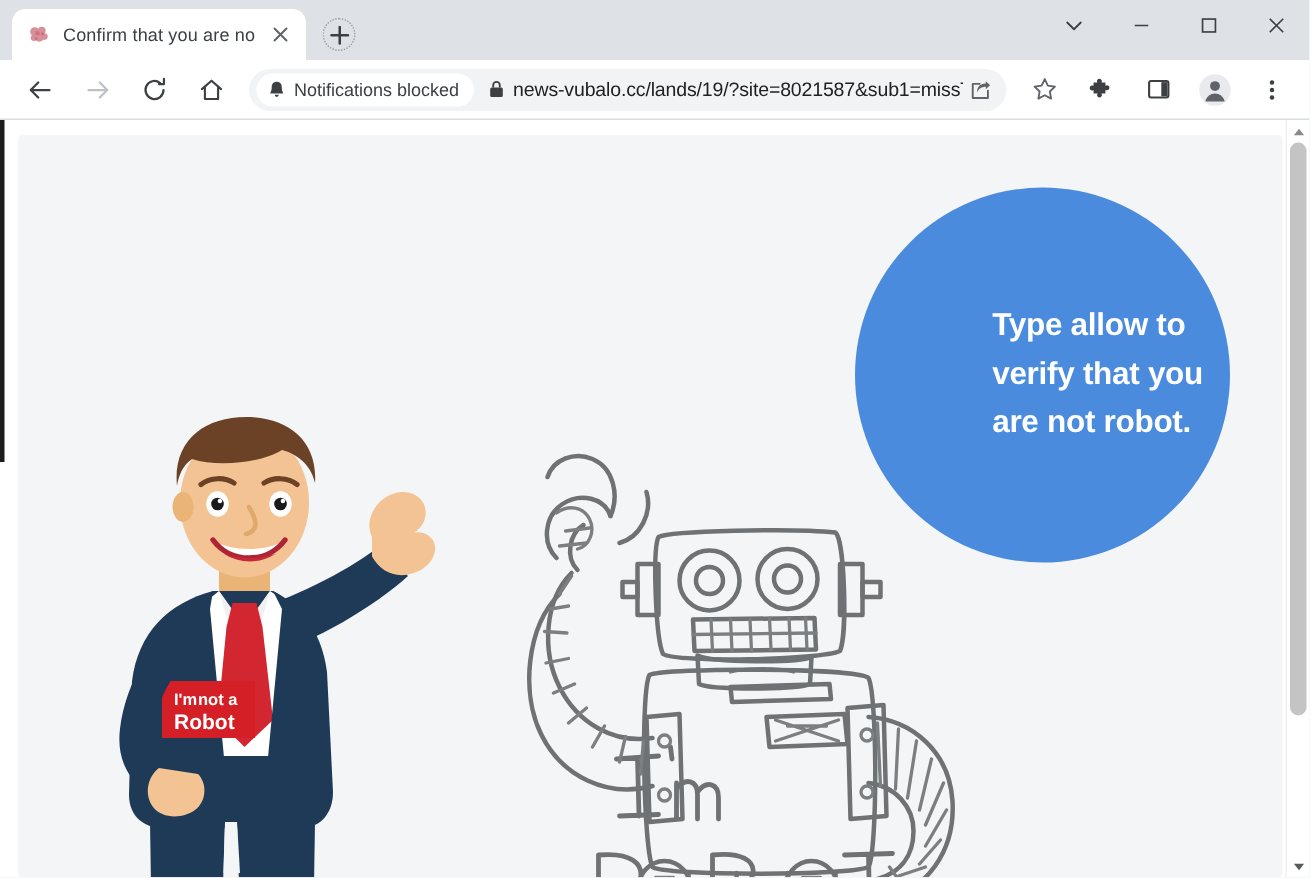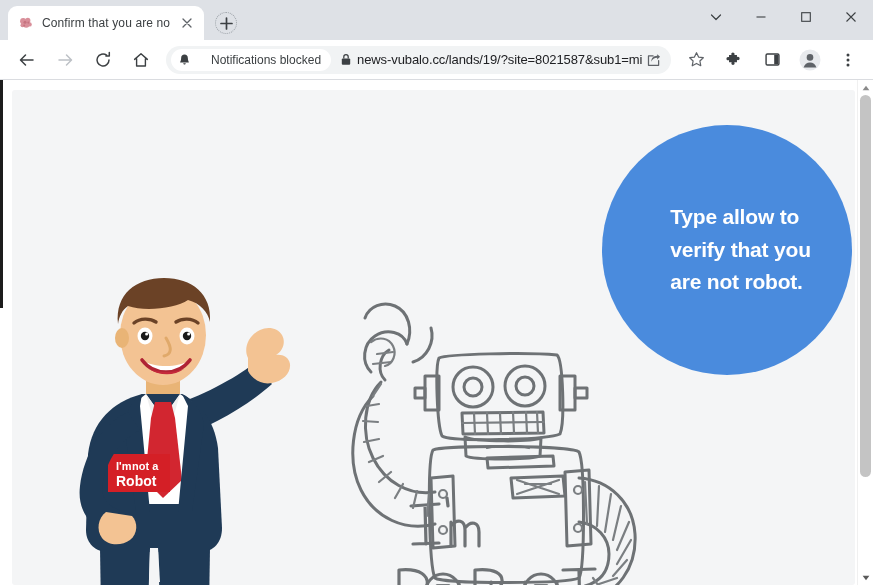--- a/index.html
+++ b/index.html
@@ -139,21 +139,21 @@
     box-sizing: border-box;
     min-width: 0;
   }
   .notif-chip {
     height: 22px;
     background: #ffffff;
     border-radius: 11px;
     display: flex;
     align-items: center;
     padding: 0 10px 0 7px;
-    gap: 20px;
+    gap: 5px;
     flex: 0 0 auto;
     margin-left: 1px;
   }
   .notif-chip-label {
     font-size: 12px;
     color: #3c4043;
     white-space: nowrap;
   }
   .lock-wrap {
     width: 22px;
@@ -212,28 +212,28 @@
     top: 0;
     width: 3px;
     height: 228px;
     background: #1c1c1c;
     z-index: 9;
   }
 
   
   .blue-circle {
     position: absolute;
-    left: 590px;
+    left: 558px;
     top: 35px;
     width: 250px;
     height: 250px;
     border-radius: 50%;
     display: flex;
     align-items: center;
-    justify-content: center;
+    justify-content: flex-end;
     z-index: 5;
   }
   .blue-circle-text {
     color: #ffffff;
     font-size: 21px;
     font-weight: bold;
     line-height: 1.55;
     padding-left: 45px;
     padding-right: 18px;
     letter-spacing: -0.2px;

